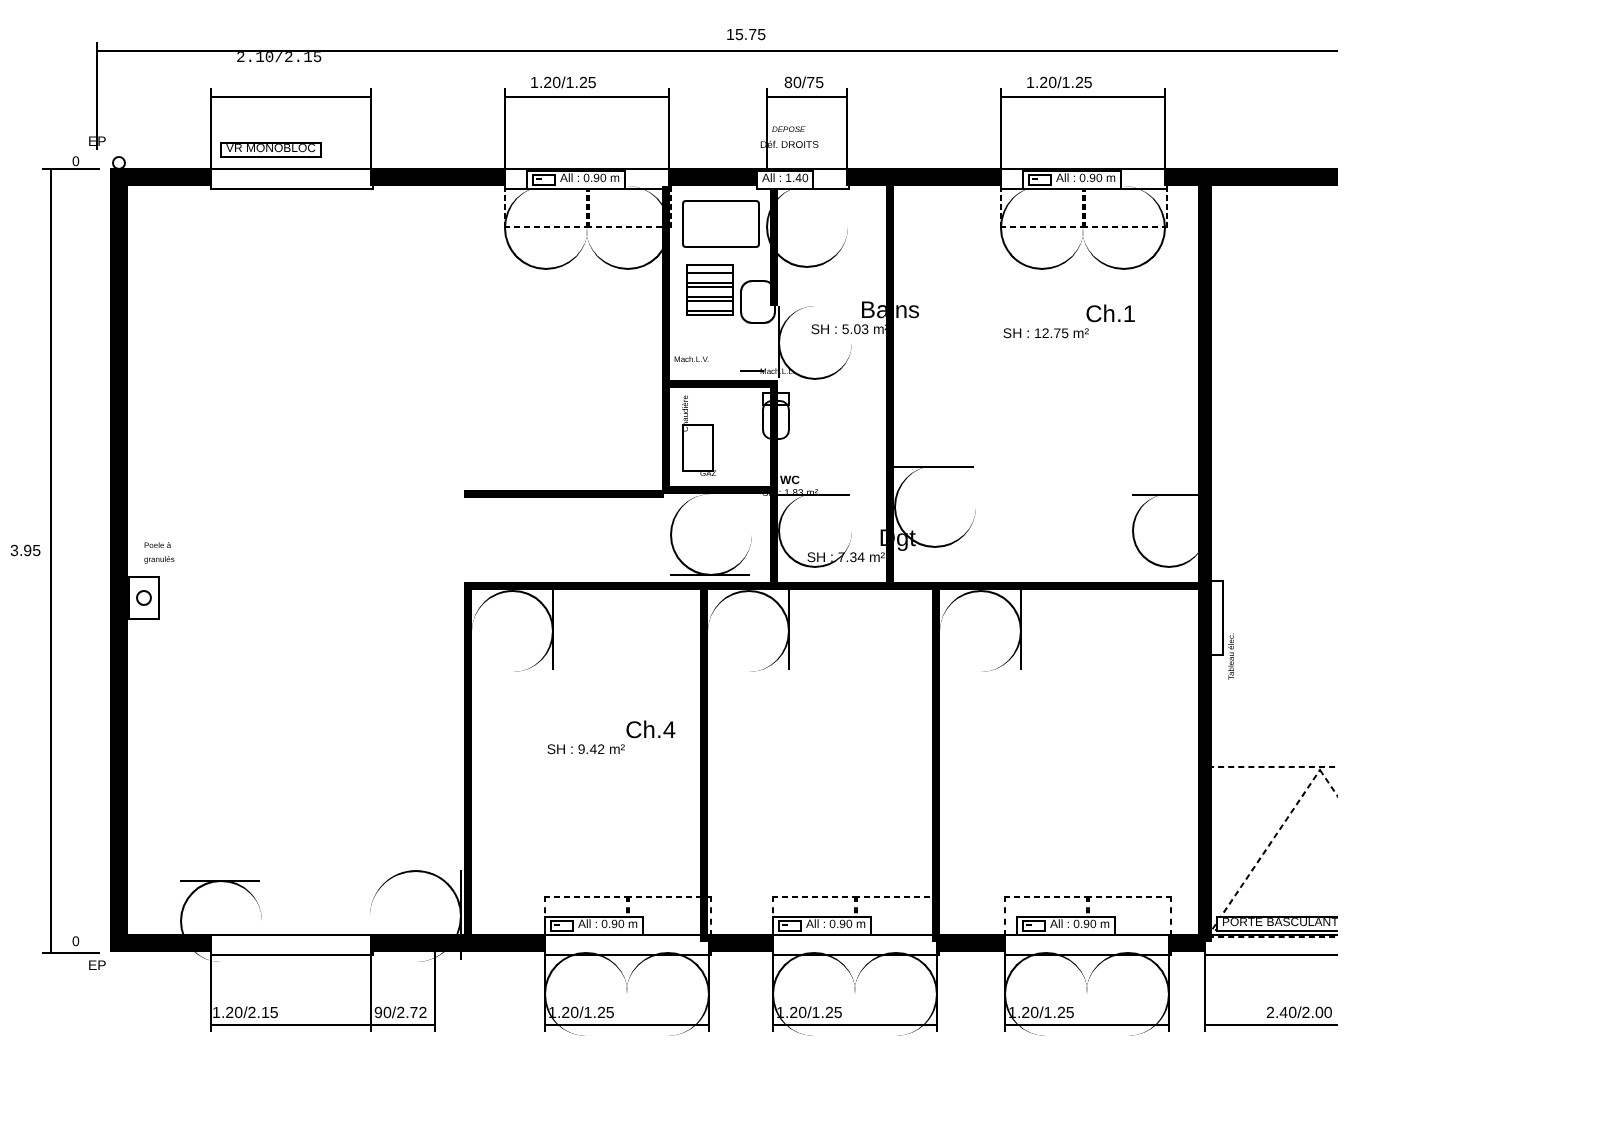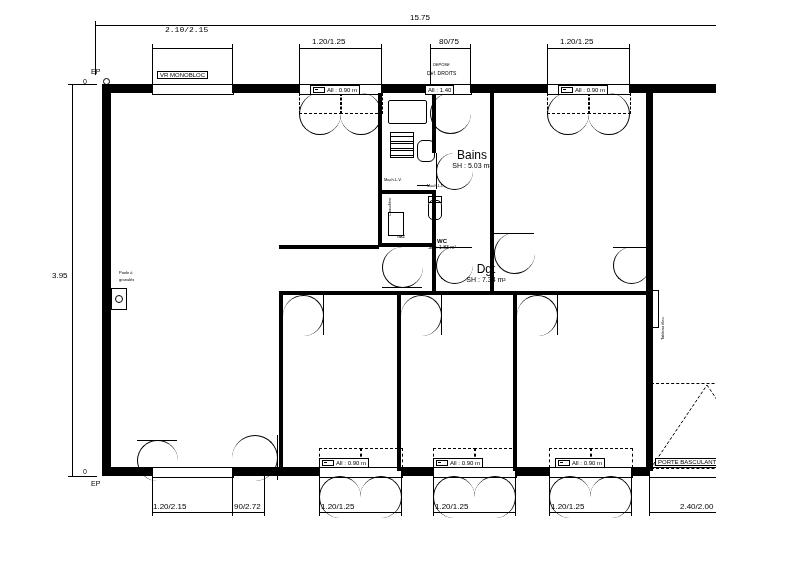--- a/index.html
+++ b/index.html
@@ -1,23 +1,23 @@
 <!DOCTYPE html>
 <html><head>
 <meta charset="utf-8">
 <style>
   html,body{margin:0;padding:0;background:#ffffff;}
   body{width:800px;height:561px;font-family:"Liberation Sans", sans-serif;color:#000;}
-  #sheet{position:relative;width:669px;height:561px;overflow:hidden;margin-left:47px;}
+  #sheet{position:relative;width:669px;height:561px;overflow:hidden;}
 
   .abs{position:absolute;}
   .txt{font-size:8px;line-height:1;white-space:nowrap;}
   .tiny{font-size:5px;}
   .xtiny{font-size:4px;}
-  .roomname{font-size:12px;font-weight:normal;text-align:center;white-space:nowrap;}
+  .roomname{font-size:12px;font-weight:normal;text-align:right;white-space:nowrap;}
   .roomarea{font-size:7px;text-align:center;white-space:nowrap;}
 
   
   .wall{background:#000;}
   .thinline{background:#000;}
   .hatchwall{background:#000;}
 
   
   .part{background:#000;}
 
@@ -269,27 +269,35 @@
     <span class="winglyph"></span>
     <span>All : 0.90 m</span>
   </div>
 
 
   <div class="abs" style="left:390px;top:148px;width:70px;">
     <div class="roomname">Bains</div>
     <div class="roomarea">SH : 5.03 m²</div>
   </div>
 
-
-
-  <div class="abs" style="left:404px;top:262px;width:70px;">
+  <div class="abs" style="left:478px;top:150px;width:90px;">
+    <div class="roomname">Ch.1</div>
+    <div class="roomarea">SH : 12.75 m²</div>
+  </div>
+
+
+  <div class="abs" style="left:388px;top:262px;width:70px;">
     <div class="roomname">Dgt</div>
     <div class="roomarea">SH : 7.34 m²</div>
   </div>
 
+  <div class="abs" style="left:248px;top:358px;width:90px;">
+    <div class="roomname">Ch.4</div>
+    <div class="roomarea">SH : 9.42 m²</div>
+  </div>
 
 
 
   <div class="abs" style="left:372px;top:238px;width:46px;">
     <div class="roomarea" style="font-size:6px;font-weight:bold;">WC</div>
     <div class="roomarea" style="font-size:5px;">SH : 1.83 m²</div>
   </div>
 
   <div class="abs dimv" style="left:105px;top:476px;height:40px;"></div>
   <div class="abs dimv" style="left:185px;top:476px;height:40px;"></div>

